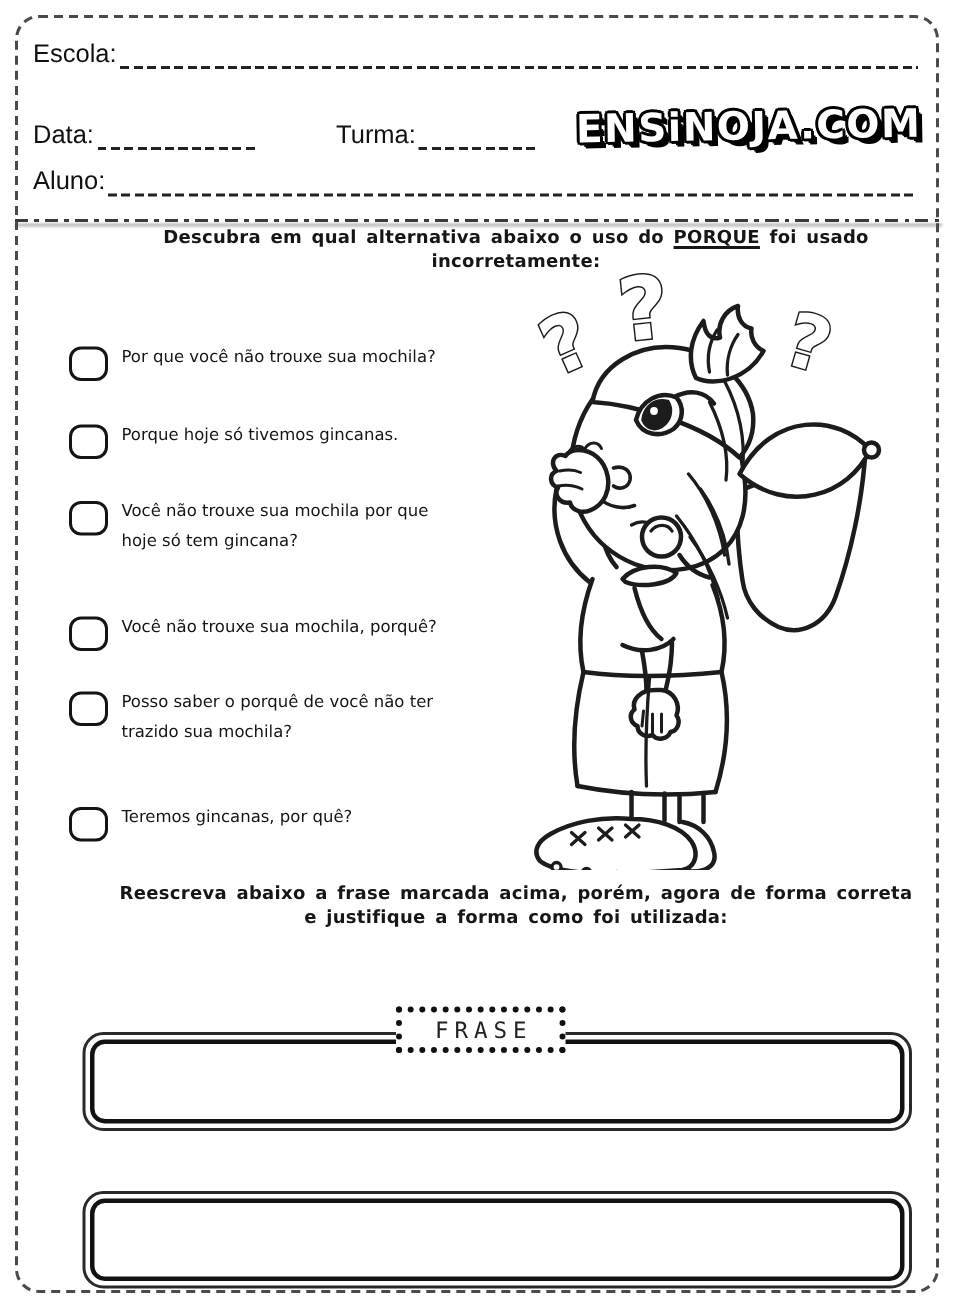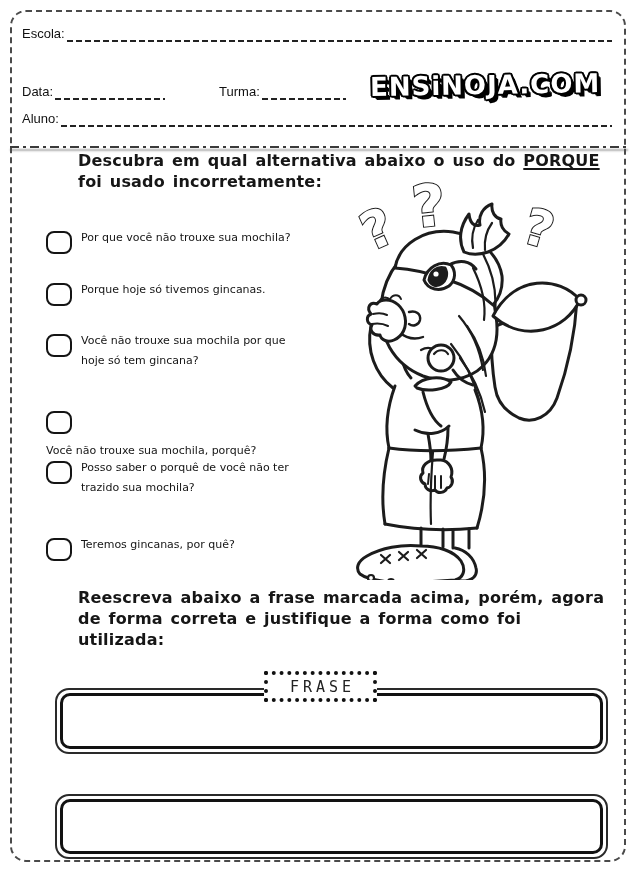--- a/index.html
+++ b/index.html
@@ -15,21 +15,21 @@
     position:absolute; left:10px; top:10px; width:616px; height:852px;
     border:2px dashed #4a4a4a; border-radius:16px; pointer-events:none;
   }
   
   .hrow { position:absolute; display:flex; align-items:flex-end; }
   .row-escola { left:22px; top:26px; width:590px; }
   .row-data   { left:22px; top:70px; width:592px; }
   .row-aluno  { left:22px; top:111px; width:590px; }
   .hlabel {
     font-family:"Liberation Sans", sans-serif;
-    font-size:13px; color:#111; line-height:1.2; flex:none; padding-right:2px;
+    font-size:17px; color:#111; line-height:1.2; flex:none; padding-right:2px;
   }
   .dashline {
     height:15px; align-self:flex-end;
     background:repeating-linear-gradient(90deg,#222 0 6px,transparent 6px 9px) bottom/100% 2px no-repeat;
   }
   .grow { flex:1; }
   .w-data { width:110px; }
   .w-turma { width:84px; }
   .ml-turma { margin-left:54px; }
   .logo {
@@ -42,36 +42,36 @@
       3px 3px 0 #000, 4px 4px 0 #000;
   }
   
   .divider {
     position:absolute; left:10px; top:146px; width:618px; height:2px;
     background:repeating-linear-gradient(90deg,#3a3a3a 0 9px,transparent 9px 13px,#3a3a3a 13px 16px,transparent 16px 20px);
     box-shadow:0 3px 2px rgba(80,80,80,.45);
   }
   
   .instruction {
-    position:absolute; font-weight:700; font-size:16px; line-height:1.3;
-    letter-spacing:.2px; word-spacing:2px; color:#161616;
+    position:absolute; font-weight:700; font-size:12px; line-height:1.3;
+    letter-spacing:.2px; word-spacing:2px; color:#161616;text-align:center;
   }
   .q1 { left:78px; top:151px; width:532px; }
   .q2 { left:78px; top:588px; width:532px; }
   .uline { text-decoration:underline; text-underline-offset:2px; text-decoration-thickness:2px; }
   
   .options { position:absolute; left:46px; top:230px; width:322px; height:345px; }
   .option { position:absolute; left:0; display:flex; gap:9px; align-items:flex-start; }
   .checkbox {
     width:26px; height:23px; border:2.6px solid #141414; border-radius:8px;
     background:#fff; flex:none; margin-top:1px; cursor:pointer;
   }
   .opt-text { font-size:11px; line-height:1.8; white-space:pre-line; width:292px; margin-top:-2px; }
   .o1 { top:0; } .o2 { top:52px; } .o3 { top:103px; }
-  .o4 { top:180px;flex-direction:column; } .o5 { top:230px; } .o6 { top:307px; }
+  .o4 { top:180px; } .o5 { top:230px; } .o6 { top:307px; }
   
   .figure { position:absolute; left:333px; top:168px; width:300px; height:412px; pointer-events:none; }
   
   .answer-box { position:absolute; left:55px; border:2px solid #2a2a2a; border-radius:14px; padding:3px; background:#fff; }
   .answer-box .inner { width:100%; height:100%; border:3.2px solid #121212; border-radius:10px; background:#fff; }
   .frase-box { top:688px; width:553px; height:66px; }
   .just-box  { top:794px; width:553px; height:65px; }
   .box-label {
     position:absolute; z-index:3; background:#fff; border:4px dotted #111;
     display:flex; align-items:center; justify-content:center;

